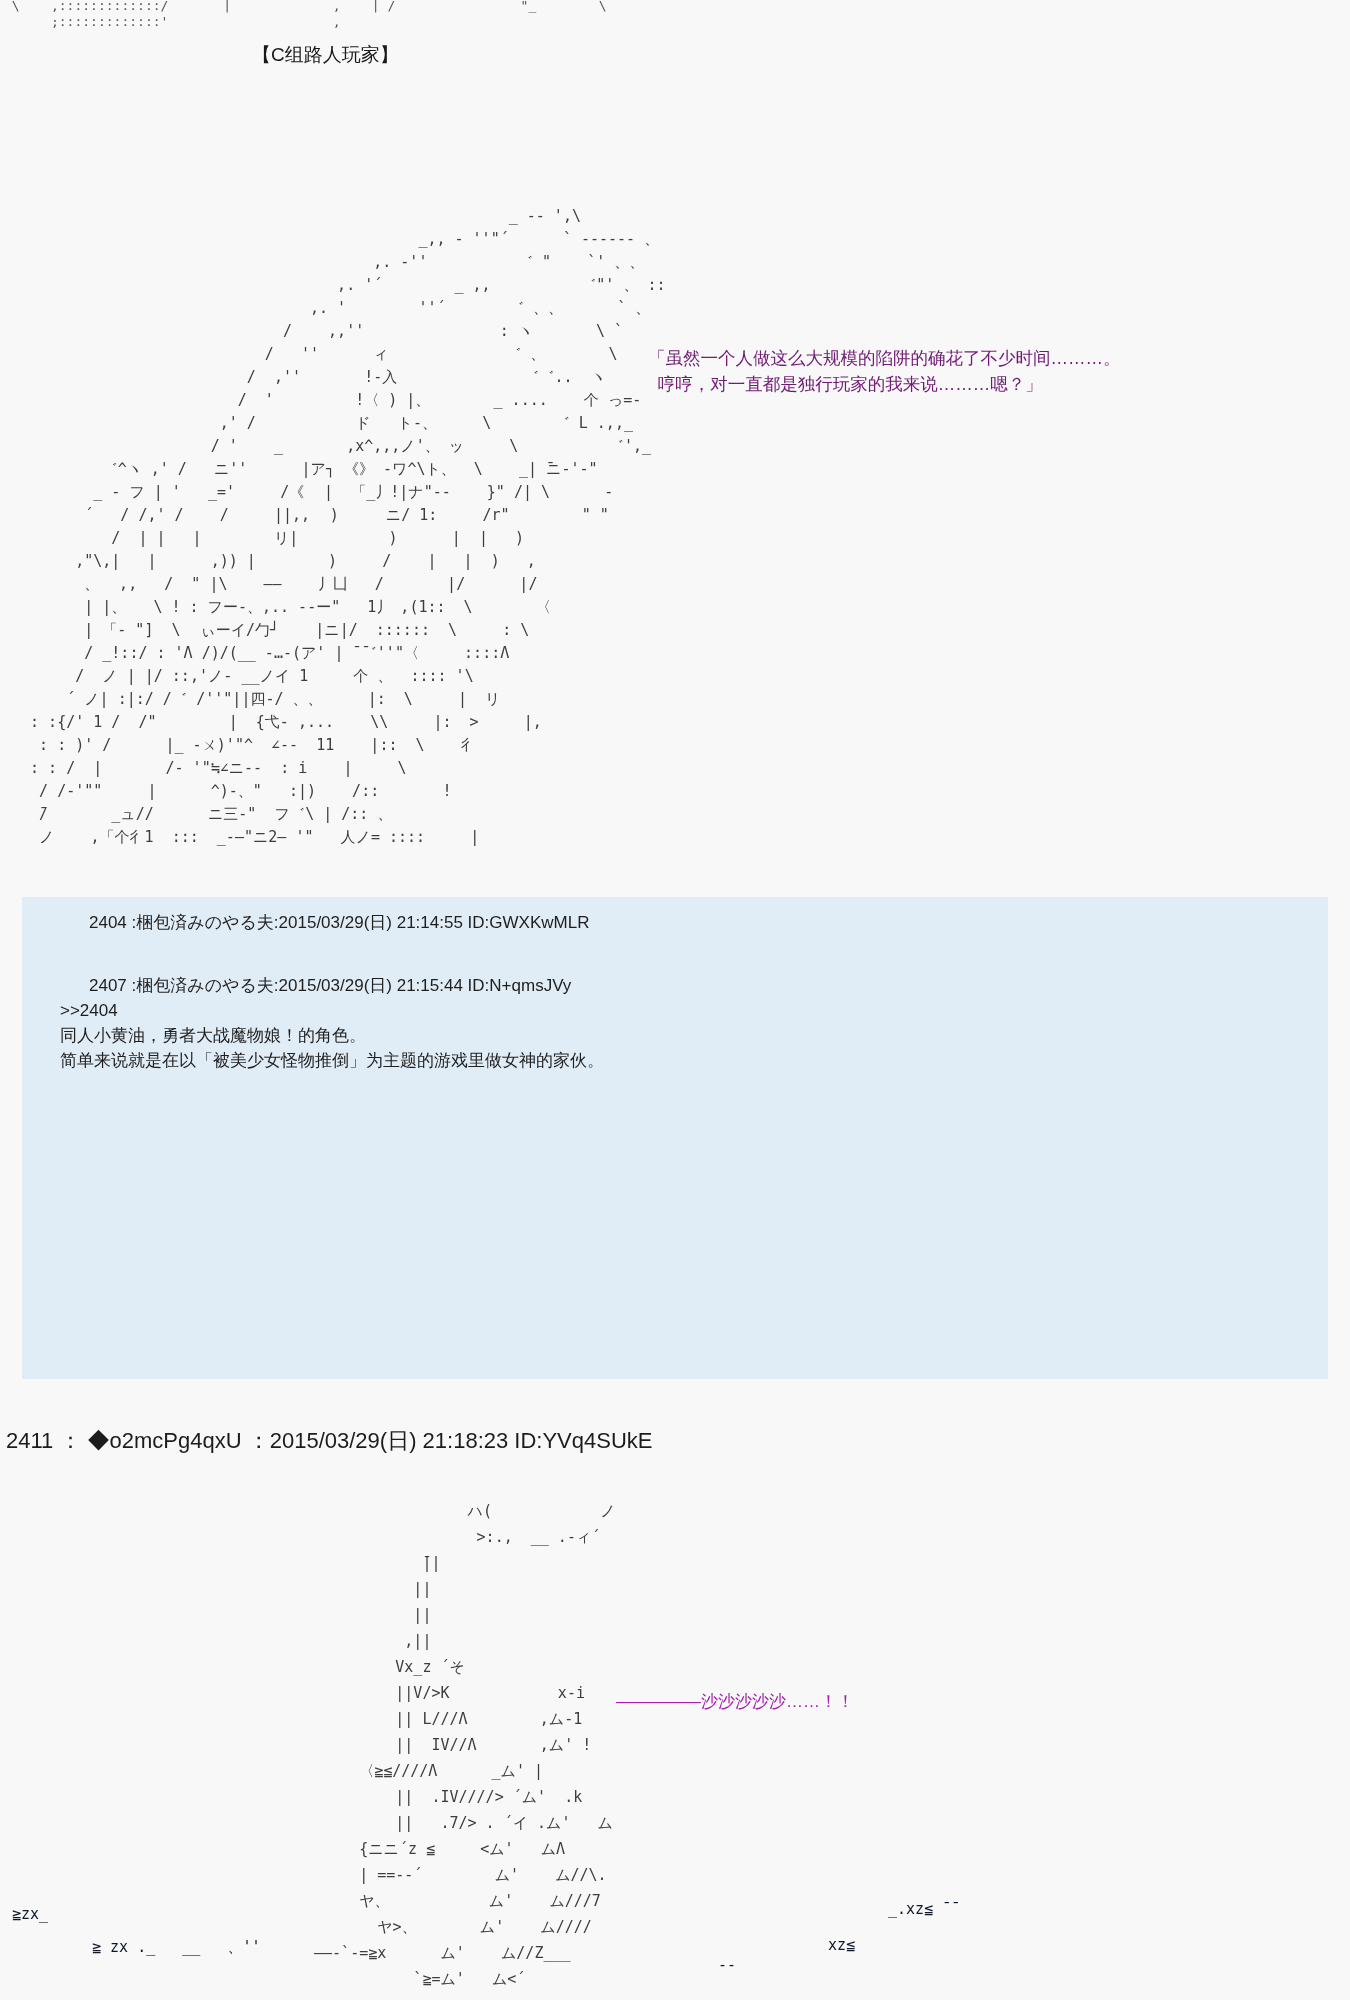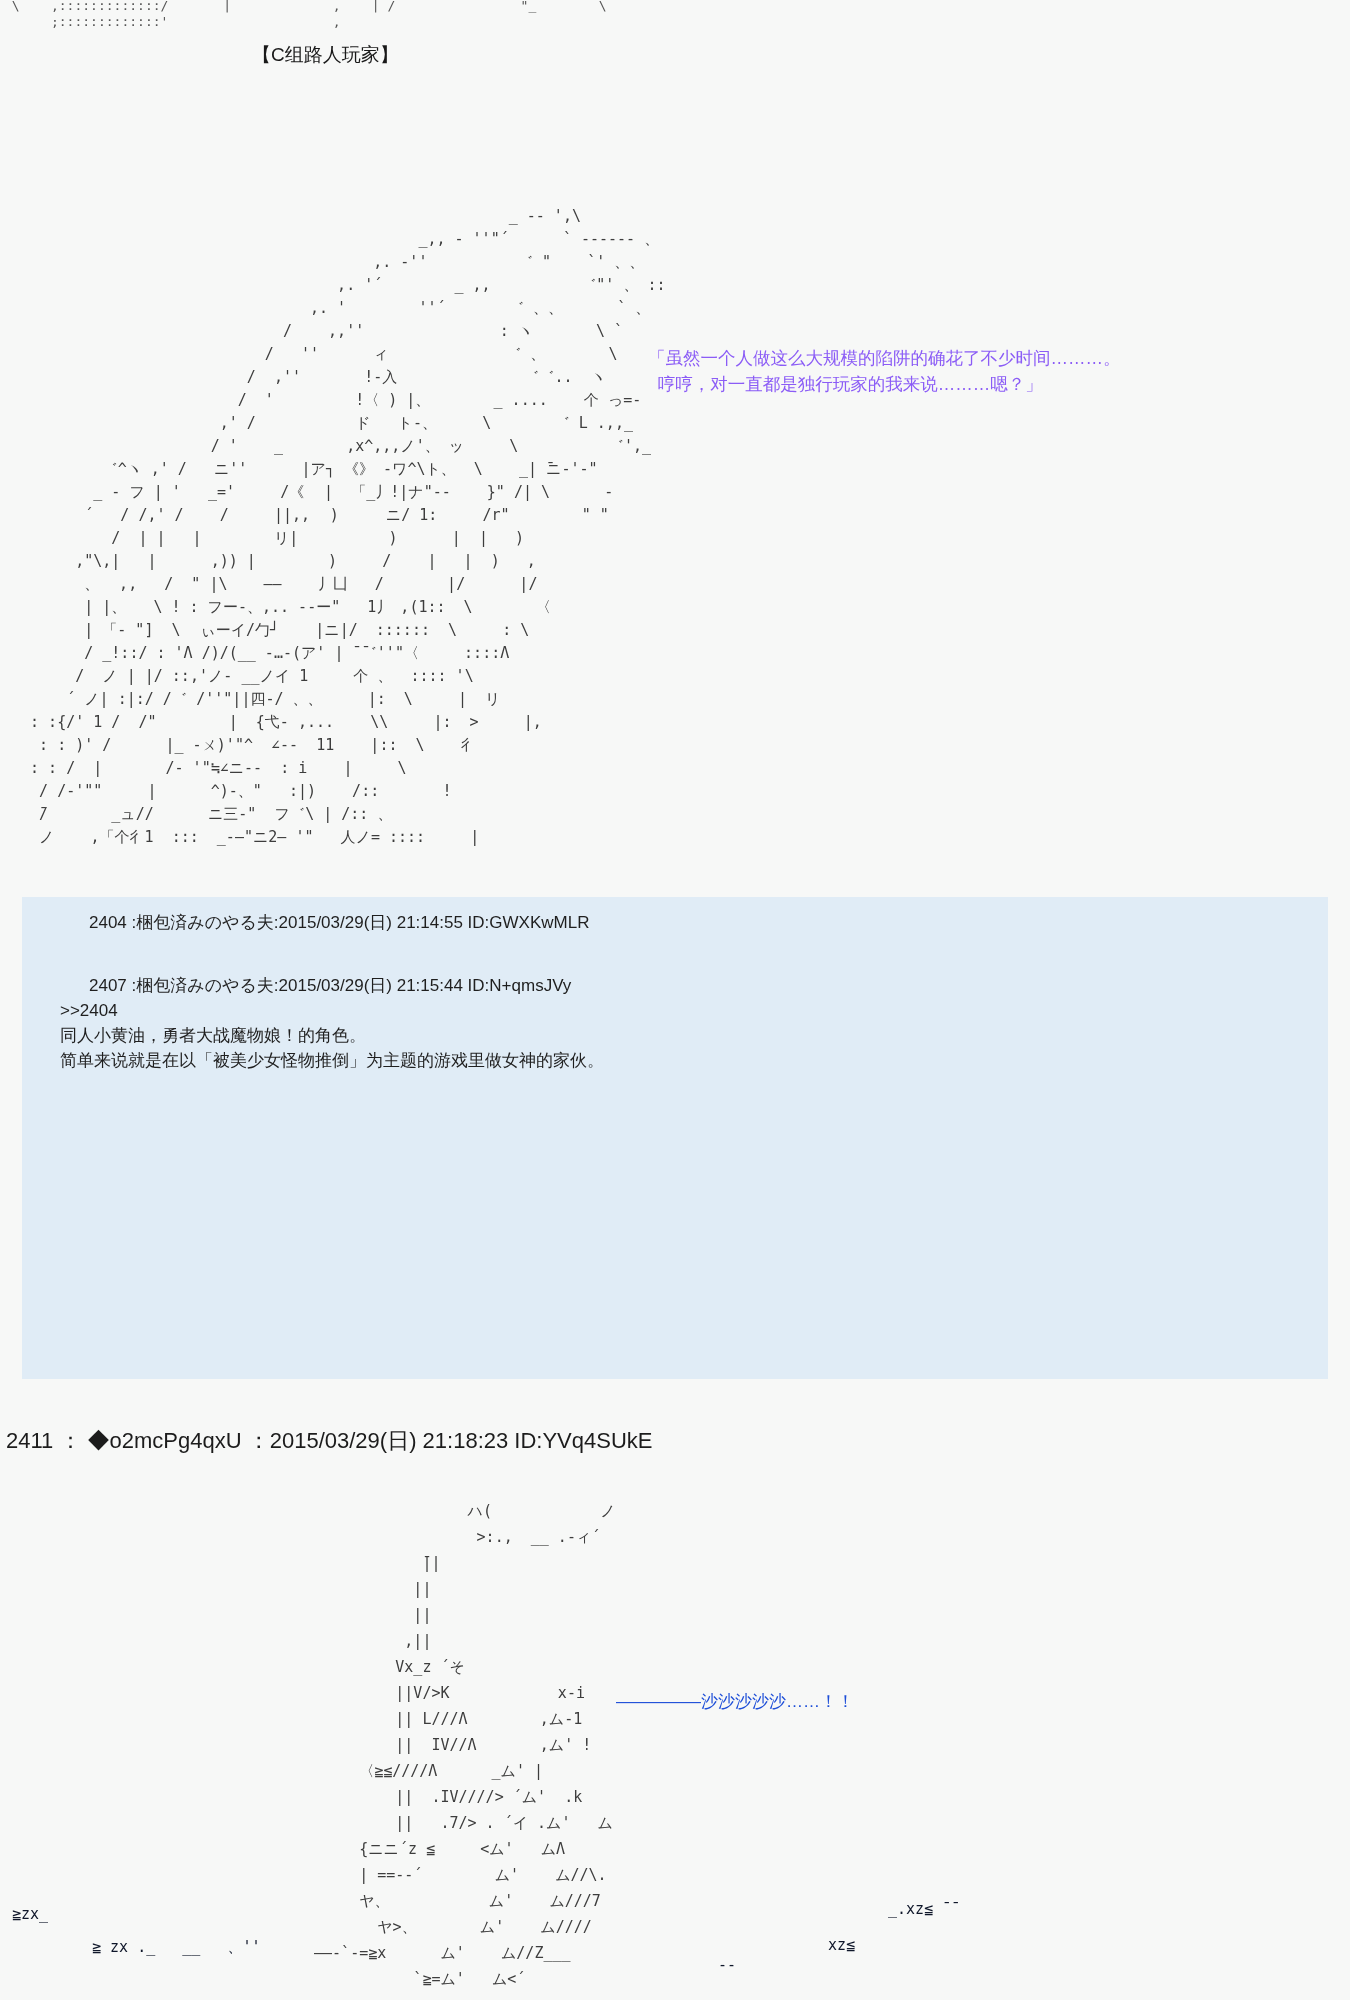--- a/index.html
+++ b/index.html
@@ -17,31 +17,31 @@
   .aa1 { left:12px;  top:205px;  font-size:15px; line-height:23px; }
   .aa2 { left:305px; top:1498px; font-size:15px; line-height:26px; }
   .top-frag {
     position:absolute; left:4px; top:-2px; margin:0;
     font-family:"DejaVu Sans Mono",monospace;
     font-size:13px; line-height:16px; color:#555; white-space:pre;
   }
   .title { position:absolute; left:252px; top:42px; font-size:19px; color:#191919; }
   .dialogue {
     position:absolute; left:648px; top:345px;
-    font-size:17.5px; line-height:26px; white-space:pre; color:#8b5cf6;
+    font-size:17.5px; line-height:26px; white-space:pre; color:#701a75;
   }
   .reply-box {
     position:absolute; left:22px; top:897px; width:1306px; height:482px;
     background:#e0ecf6; padding:13px 0 0 38px; box-sizing:border-box;
   }
   .post-header { font-size:17px; line-height:25px;margin-left:29px; }
   .post-body   { font-size:17px; line-height:25px; white-space:pre-line; }
   .post.gap { margin-top:38px; }
   .post2411 { position:absolute; left:6px; top:1426px; font-size:22px; color:#1c1c1c; }
-  .sfx { position:absolute; left:616px; top:1690px; font-size:17px; color:#1d4ed8; }
+  .sfx { position:absolute; left:616px; top:1690px; font-size:17px; color:#a21caf; }
   .frag {
     position:absolute; font-family:"DejaVu Sans Mono",monospace;
     font-size:15px; color:#0f172a; white-space:pre;
   }
   .f0 { left:12px;  top:1905px; }
   .f1 { left:92px;  top:1938px; }
   .f2 { left:718px; top:1956px; }
   .f3 { left:888px; top:1900px; }
   .f4 { left:828px; top:1936px; }
 </style>

